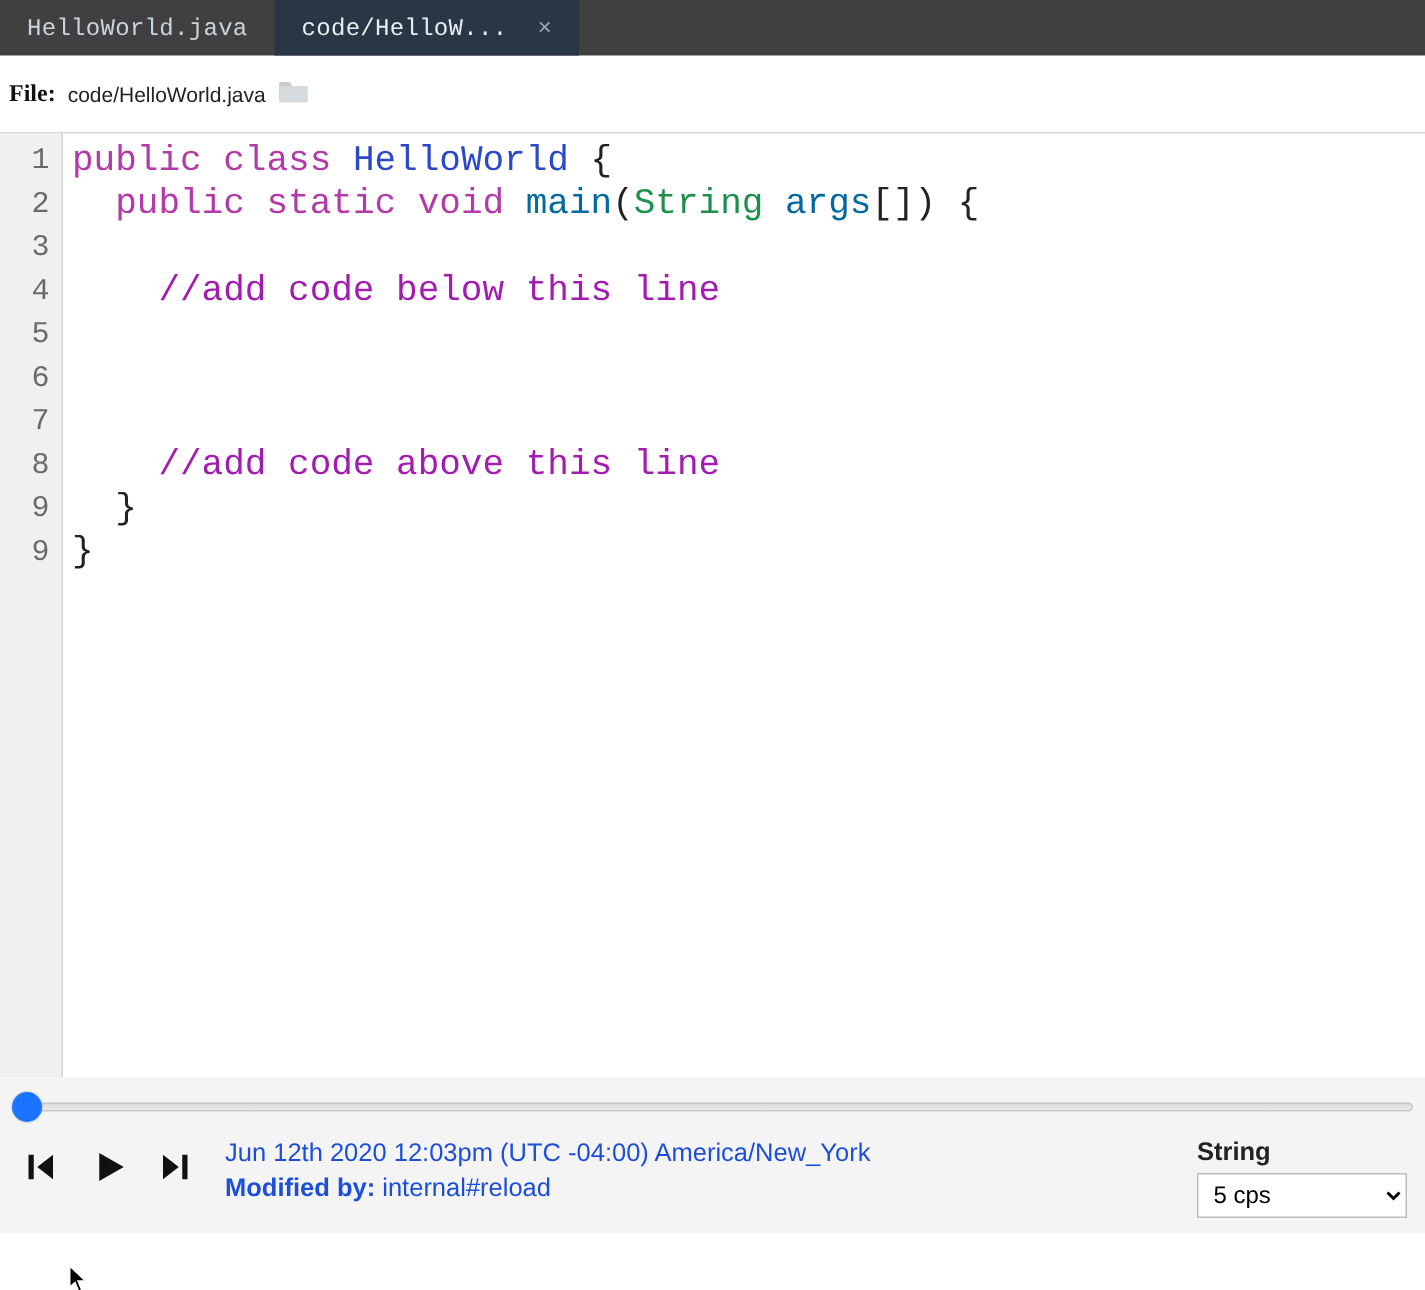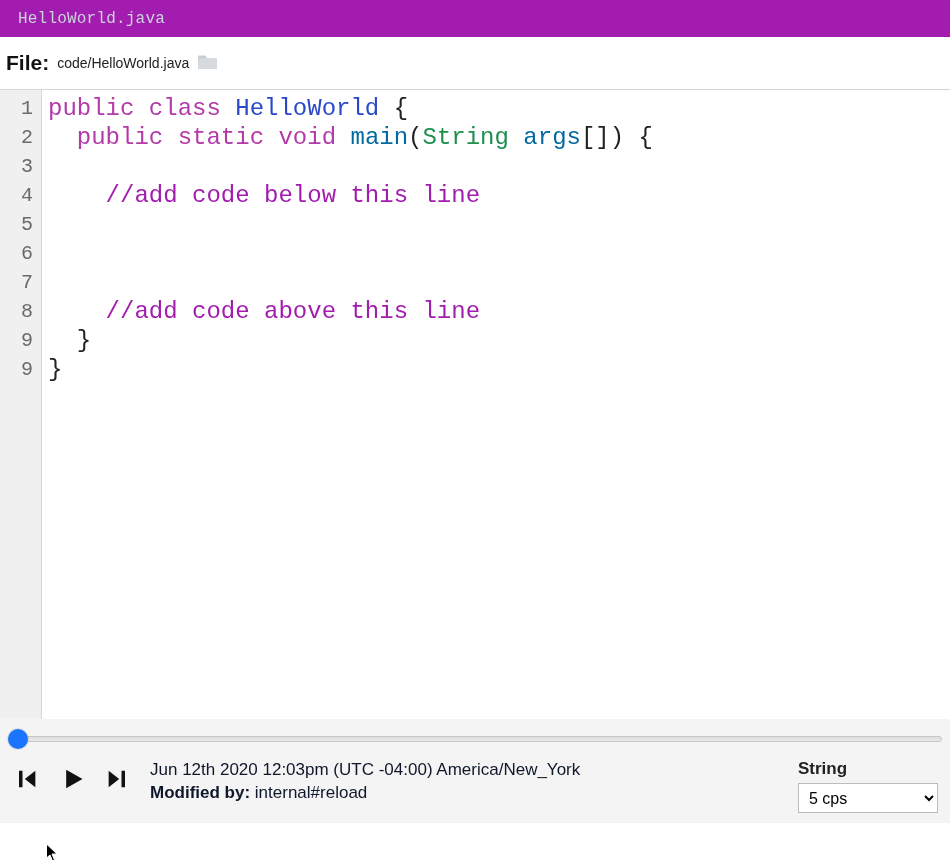--- a/index.html
+++ b/index.html
@@ -1,26 +1,26 @@
 <!DOCTYPE html>
 <html><head>
 <meta charset="utf-8">
 <style>
   * { box-sizing: border-box; margin: 0; padding: 0; }
   html, body { width: 950px; height: 860px; font-family: -apple-system, BlinkMacSystemFont, "Segoe UI", Helvetica, Arial, sans-serif; background: #ffffff; overflow: hidden; }
   
   
-  .tabbar { display: flex; align-items: stretch; background: #a21caf; height: 37px; }
+  .tabbar { display: flex; align-items: stretch; background: #404040; height: 37px; }
   .tab { display: flex; align-items: center; padding: 0 18px; color: #cbd3da; font-size: 16px; cursor: pointer; font-family: Menlo, Consolas, "Liberation Mono", monospace; letter-spacing: 0.2px; }
   .tab.selected { background: #283645; color: #e6edf3; }
   .tab .close { margin-left: 20px; font-size: 16px; color: #9aa5b1; }
   
   
   .file-row { display: flex; align-items: center; gap: 8px; padding: 14px 6px 14px 6px; border-bottom: 0; }
-  .file-label { font-weight: 700; font-size: 21px; color: #111; }
+  .file-label { font-weight: 700; font-size: 16px; color: #111; font-family: Liberation Serif, serif; }
   .file-path { font-size: 14px; color: #222; }
   .folder-icon { width: 22px; height: 18px; }
   
   
   .editor-wrap { display: flex; border-top: 1px solid #d6d6d6; height: 630px; background: #ffffff; }
   .gutter { width: 42px; background: #f0f0f0; border-right: 1px solid #d6d6d6; padding-top: 4px; }
   .gutter .ln { text-align: right; padding-right: 8px; font-family: Menlo, Consolas, "Liberation Mono", monospace; font-size: 20px; line-height: 29px; color: #6a6a6a; }
   .code { flex: 1; padding: 4px 0 0 6px; font-family: Menlo, Consolas, "Liberation Mono", monospace; font-size: 24px; line-height: 29px; white-space: pre; overflow: hidden; }
   .tok-kw { color: #b33aa8; }
   .tok-type { color: #1f8f4e; }
@@ -30,34 +30,38 @@
   .tok-comment { color: #a21caf; }
   
   
   .playback { background: #f4f4f4; border-top: 0; padding: 8px 0 10px 0; }
   .scrub { position: relative; height: 24px; margin: 0 8px 8px 8px; }
   .scrub-track { position: absolute; left: 0; right: 0; top: 9px; height: 6px; border-radius: 3px; background: linear-gradient(#dcdcdc,#e9e9e9); border: 1px solid #c7c7c7; }
   .scrub-thumb { position: absolute; left: 0px; top: 2px; width: 20px; height: 20px; border-radius: 50%; background: #1a74ff; box-shadow: 0 0 0 1px rgba(0,0,0,.08); }
   .controls-row { display: flex; align-items: flex-start; padding: 0 12px; gap: 18px; }
   .transport { display: flex; align-items: center; gap: 18px; padding-top: 6px; }
   .tbtn { width: 28px; height: 28px; cursor: pointer; }
-  .meta { flex: 1; padding-top: 0; font-size: 17px; color: #0f172a; line-height: 1.35; }
+  .meta { flex: 1; padding-top: 0; font-size: 17px; color: #1d4ed8; line-height: 1.35; }
   .meta .m-label { font-weight: 700; }
   .speed-col { font-size: 17px; color: #222; }
   .speed-col .speed-label { font-weight: 700; display: block; margin-bottom: 4px; }
   .speed-select { width: 140px; height: 30px; font-size: 16px; padding: 2px 6px; border: 1px solid #bdbdbd; background: #fff; }
   
   .cursor-img { position: absolute; left: 46px; top: 844px; width: 13px; height: 18px; }
 </style>
 </head>
 <body>
 
 <div class="tabbar" id="tabbar">
     <div class="tab">
       <span>HelloWorld.java</span>
+    </div>
+    <div class="tab selected">
+      <span>code/HelloW...</span>
+      <span class="close">×</span>
     </div>
   </div>
 
 <div class="file-row">
   <span class="file-label">File:</span>
   <span class="file-path">code/HelloWorld.java</span>
   <span>
     <svg class="folder-icon" viewBox="0 0 24 20">
       <path d="M2 4 h7 l2 3 h11 v11 a1 1 0 0 1 -1 1 h-19 a1 1 0 0 1 -1 -1 v-13 a1 1 0 0 1 1 -1 z" fill="#c9cdd1"></path>
       <path d="M2 7 h20 v11 a1 1 0 0 1 -1 1 h-19 a1 1 0 0 1 -1 -1 z" fill="#d6dadd"></path>

